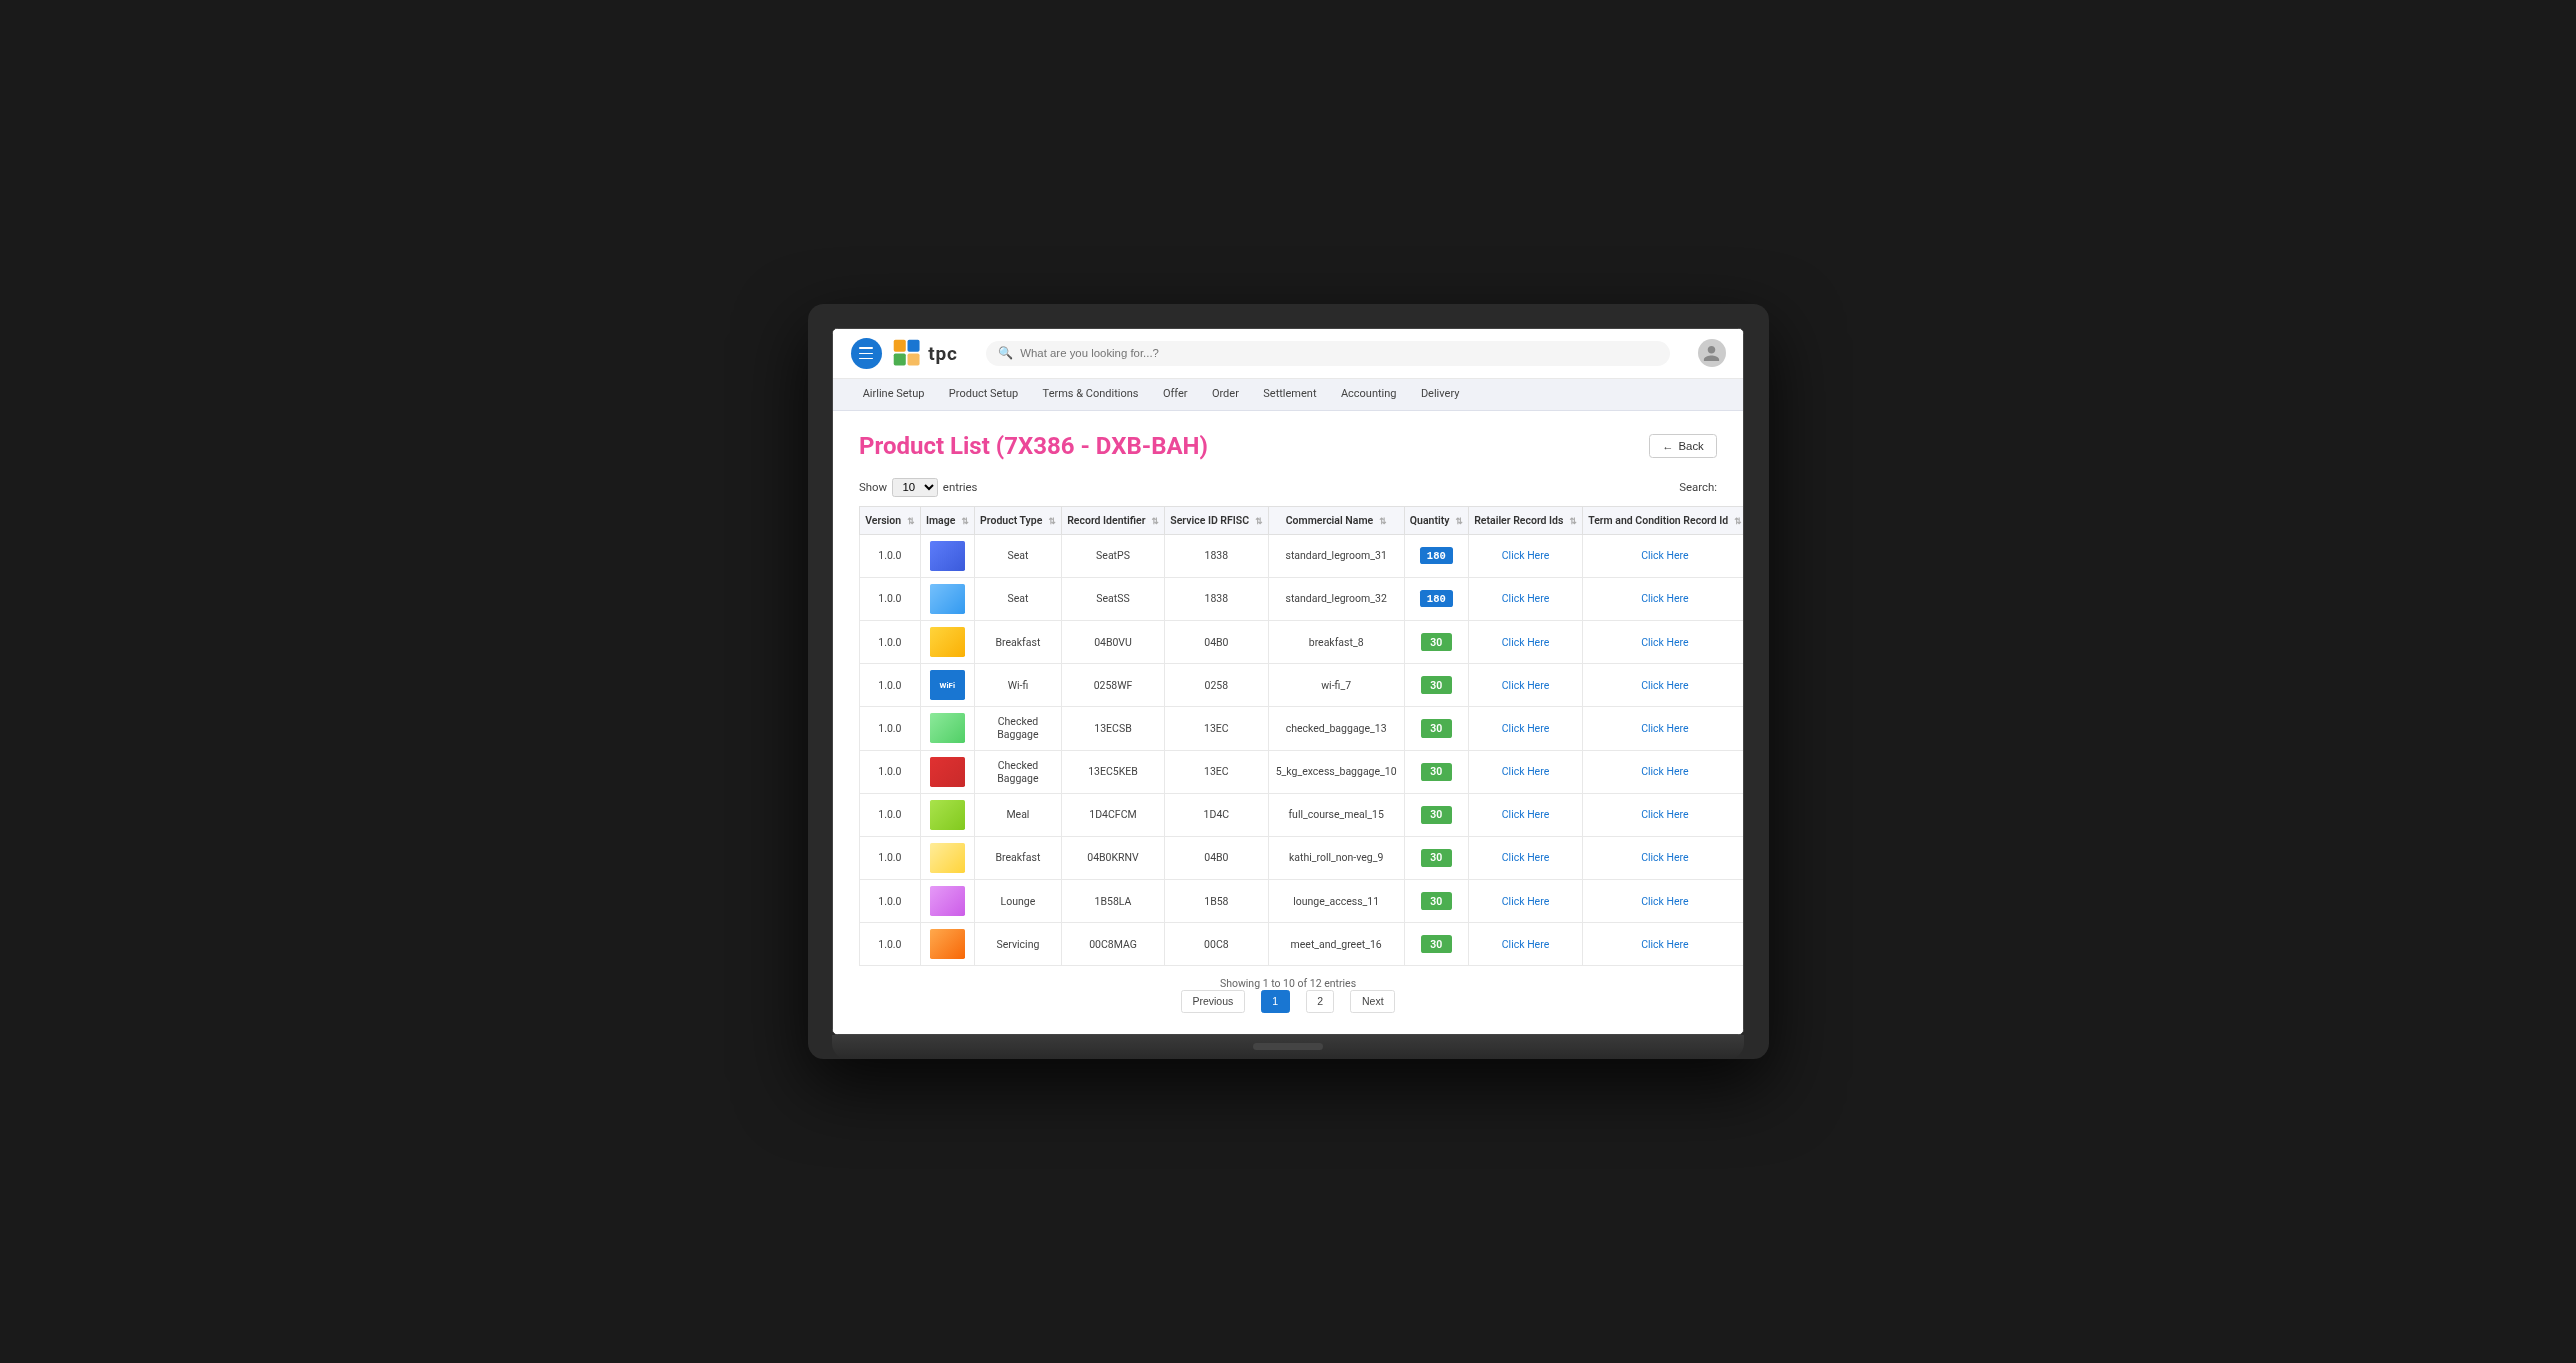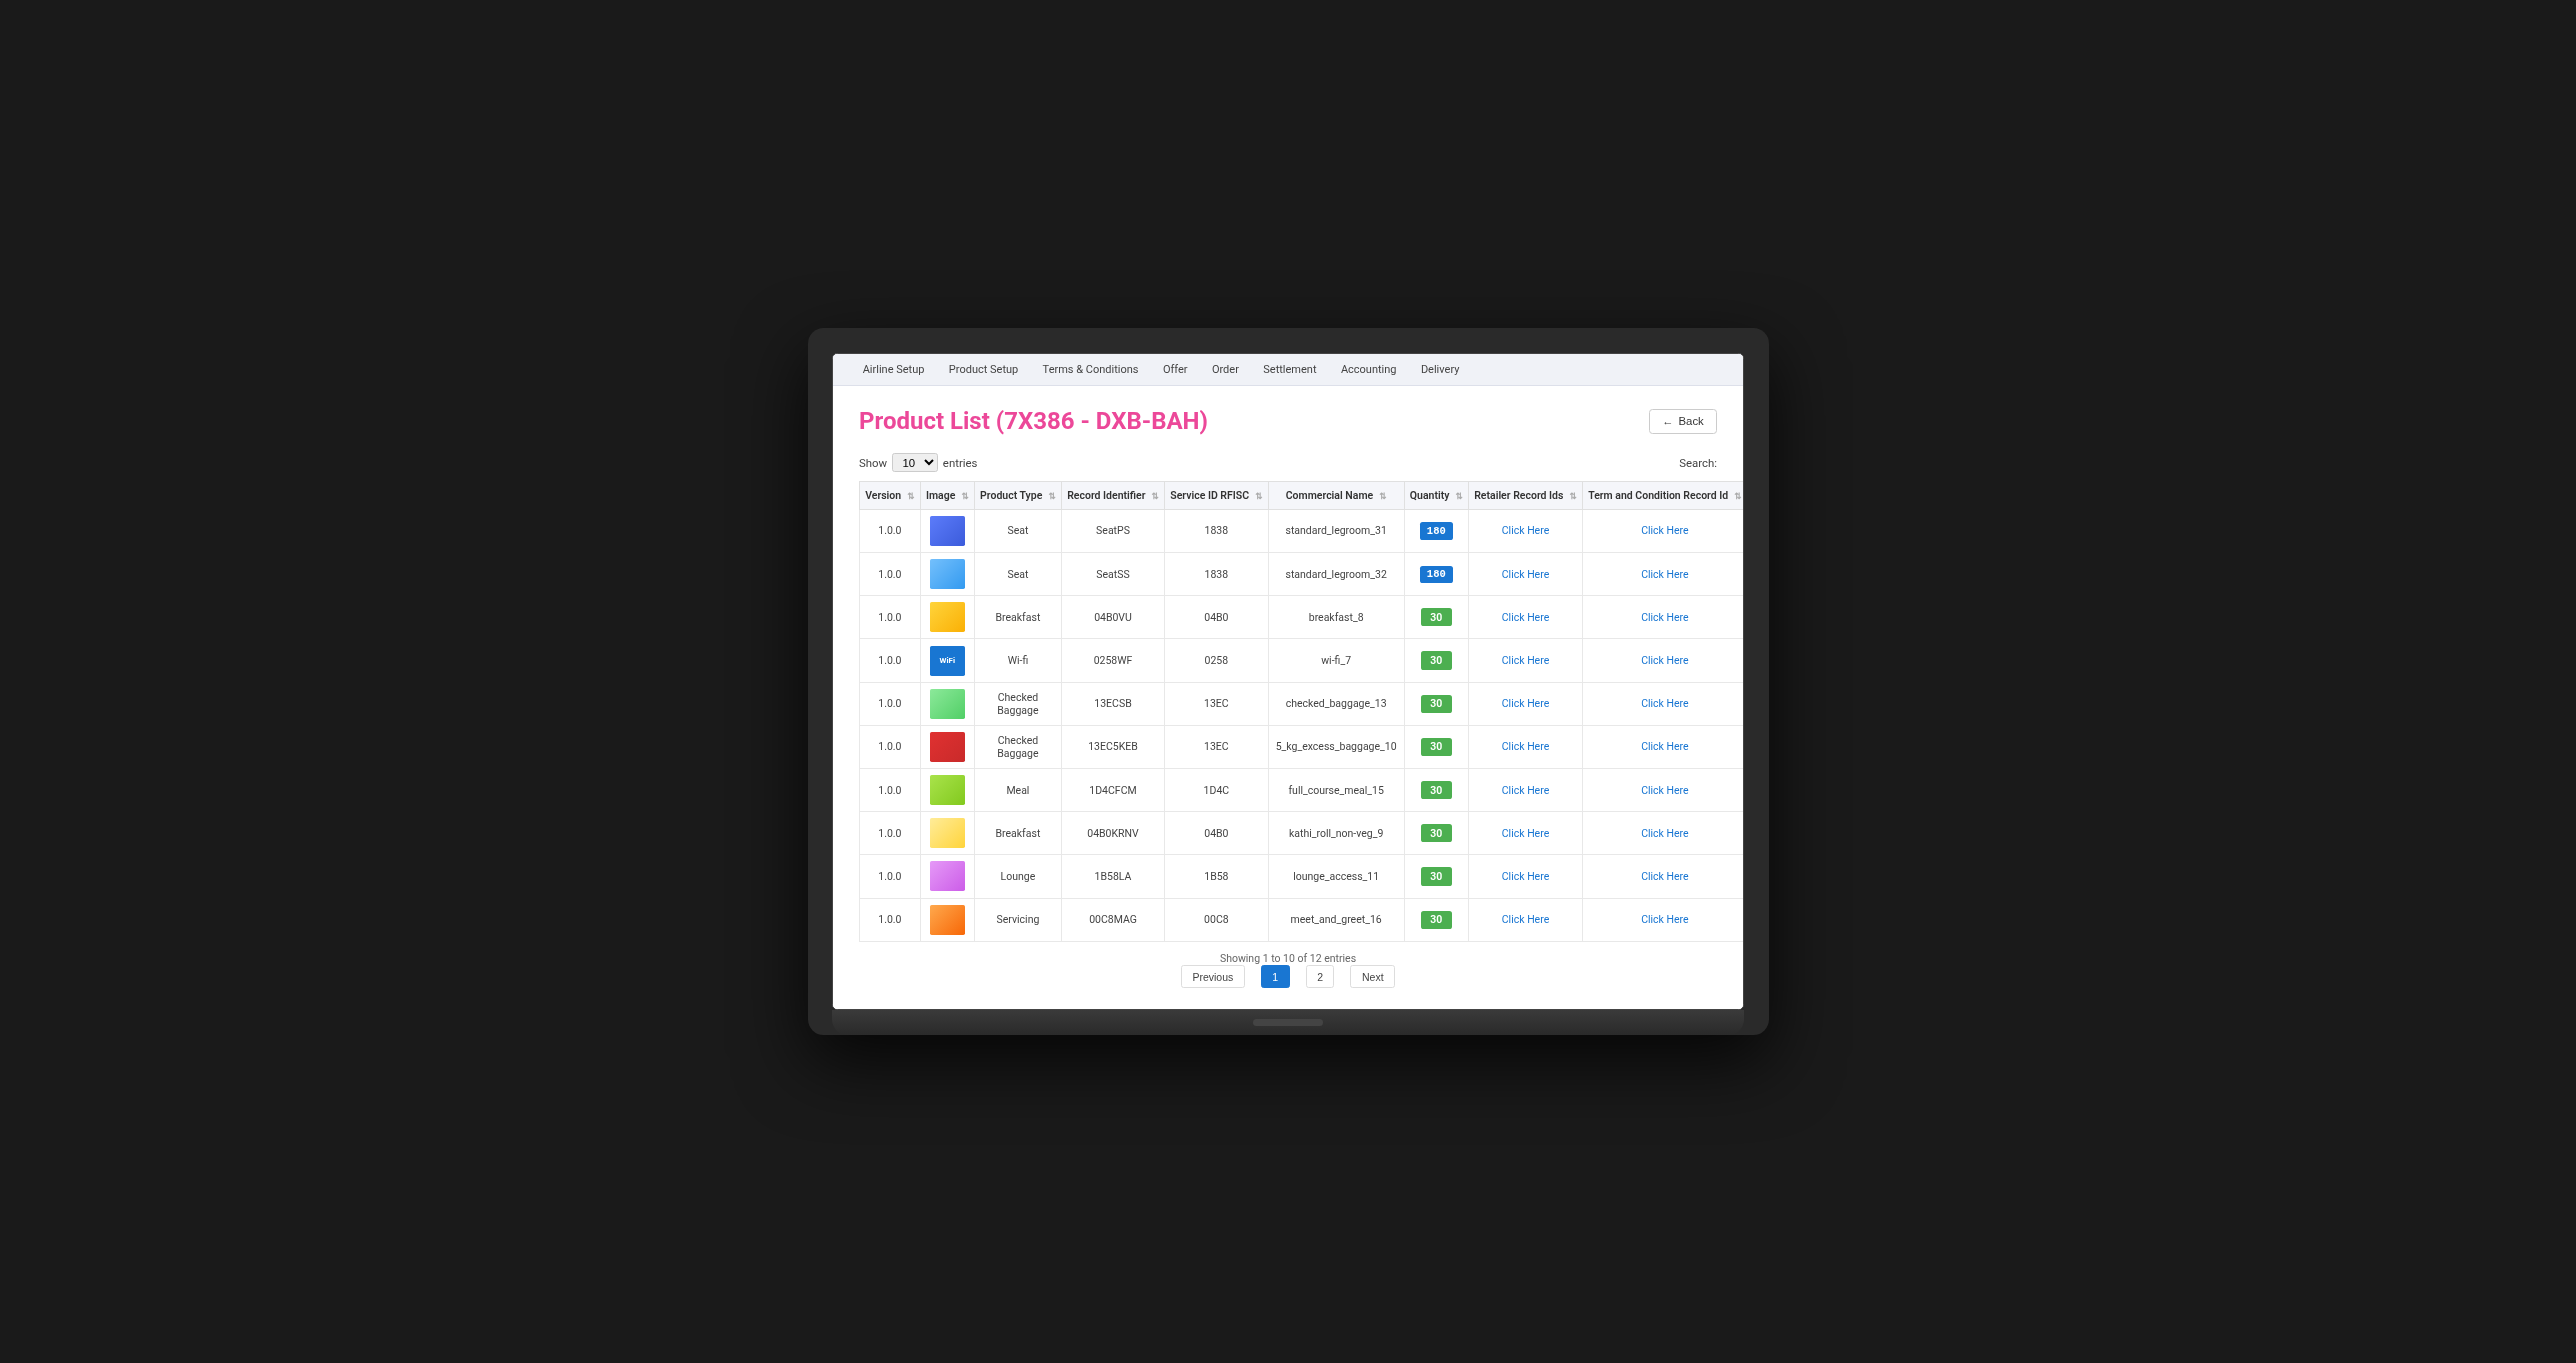--- a/index.html
+++ b/index.html
@@ -192,20 +192,47 @@
     .thumb-breakfast2 { background: linear-gradient(135deg, #ffec99 0%, #ffd43b 100%); }
     .thumb-lounge { background: linear-gradient(135deg, #e599f7 0%, #cc5de8 100%); }
     .thumb-servicing { background: linear-gradient(135deg, #ffa94d 0%, #f76707 100%); }
   </style>
 </head>
 <body>
 
 <div class="laptop-outer">
   <div class="laptop-screen">
 
+    <div class="header">
+      <div class="menu-btn">
+        <span></span>
+          <span></span>
+          <span></span>
+      </div>
+      <div class="logo-area">
+        <div class="logo-icon">
+          <svg viewBox="0 0 36 36" xmlns="http://www.w3.org/2000/svg">
+            <rect x="2" y="2" width="14" height="14" rx="2" fill="#F4A01C"></rect>
+            <rect x="18" y="2" width="14" height="14" rx="2" fill="#1976d2"></rect>
+            <rect x="2" y="18" width="14" height="14" rx="2" fill="#4CAF50"></rect>
+            <rect x="18" y="18" width="14" height="14" rx="2" fill="#F4A01C" opacity="0.7"></rect>
+          </svg>
+        </div>
+        <span class="logo-text">tpc</span>
+      </div>
+      <div class="search-bar">
+        <span class="search-icon">🔍</span>
+        <input type="text" placeholder="What are you looking for...?" style="">
+      </div>
+      <div class="user-avatar">
+        <svg viewBox="0 0 24 24" fill="#888">
+            <path d="M12 12c2.7 0 4.8-2.1 4.8-4.8S14.7 2.4 12 2.4 7.2 4.5 7.2 7.2 9.3 12 12 12zm0 2.4c-3.2 0-9.6 1.6-9.6 4.8v2.4h19.2v-2.4c0-3.2-6.4-4.8-9.6-4.8z"></path>
+          </svg>
+      </div>
+    </div>
 
     <div class="nav-bar">
       <div class="nav-item">Airline Setup</div>
       <div class="nav-item">Product Setup</div>
       <div class="nav-item">Terms &amp; Conditions</div>
       <div class="nav-item">Offer</div>
       <div class="nav-item">Order</div>
       <div class="nav-item">Settlement</div>
       <div class="nav-item">Accounting</div>
       <div class="nav-item">Delivery</div>

